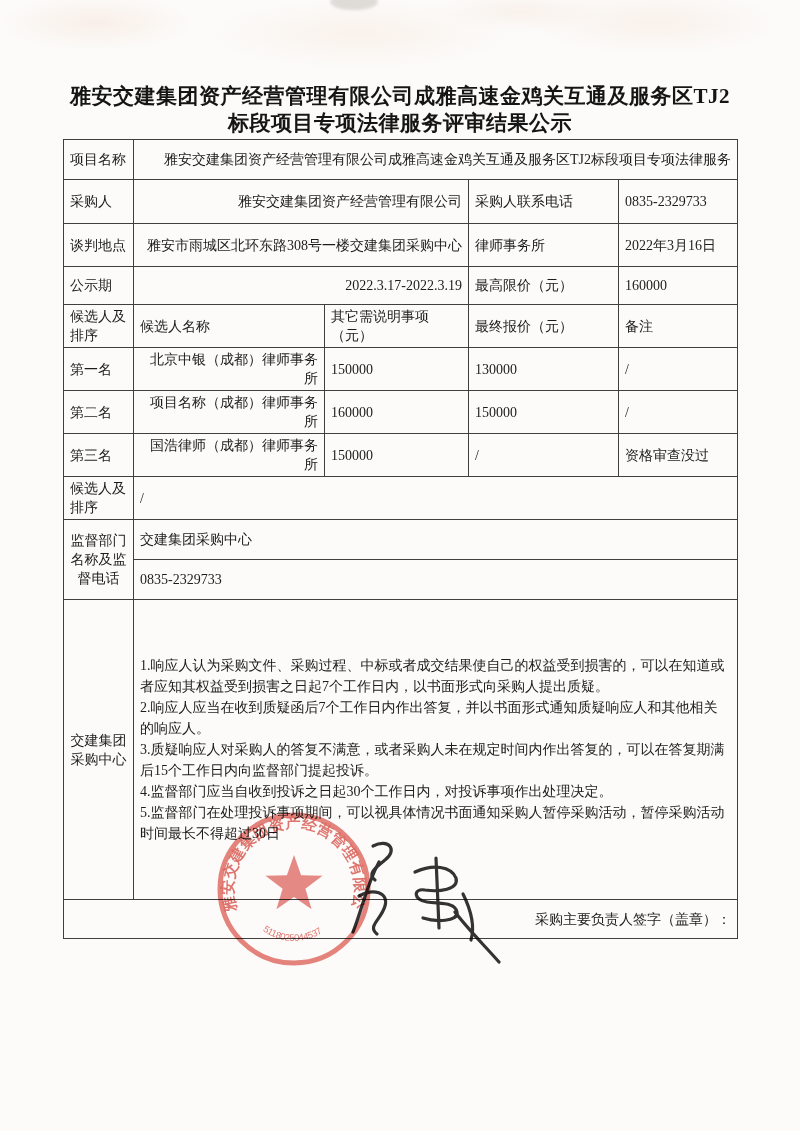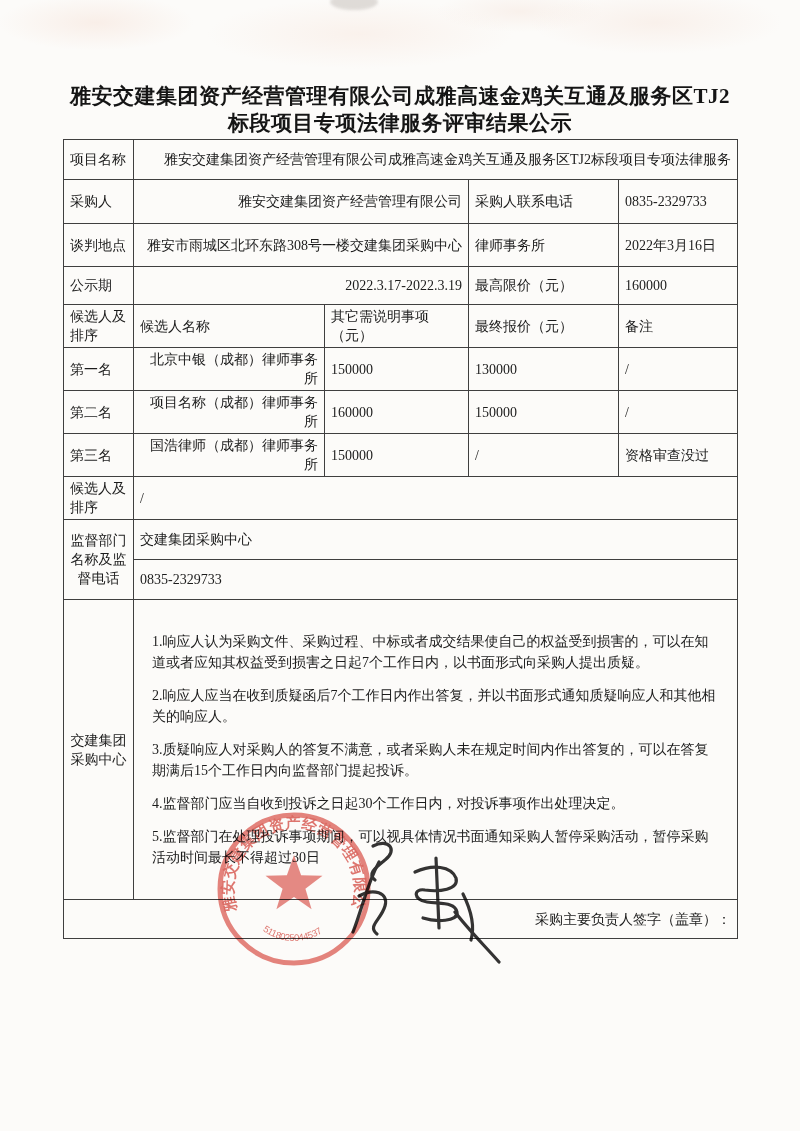--- a/index.html
+++ b/index.html
@@ -33,21 +33,21 @@
   }
   table.notice td{
     border:1px solid #3f3f3f;padding:2px 6px;vertical-align:middle;line-height:19px;
     overflow:hidden;
   }
   td.lab{text-align:left;padding:2px 4px;}
   td.labc{text-align:center;padding:2px 4px;}
   .c{text-align:left;}
   .l{text-align:right;}
   td.objection-cell{padding:6px 9px;}
-  .obj-item{margin:12px;line-height:21px;text-align:left;}
+  .obj-item{margin:0;line-height:21px;text-align:left;}
   .sig-cell{padding-left:7px;}
   .seal{
     position:absolute;left:211px;top:806px;width:166px;height:166px;z-index:6;
     mix-blend-mode:multiply;opacity:.88;
   }
   .signature{
     position:absolute;left:343px;top:834px;width:175px;height:135px;z-index:7;
     mix-blend-mode:multiply;
   }
 </style>

